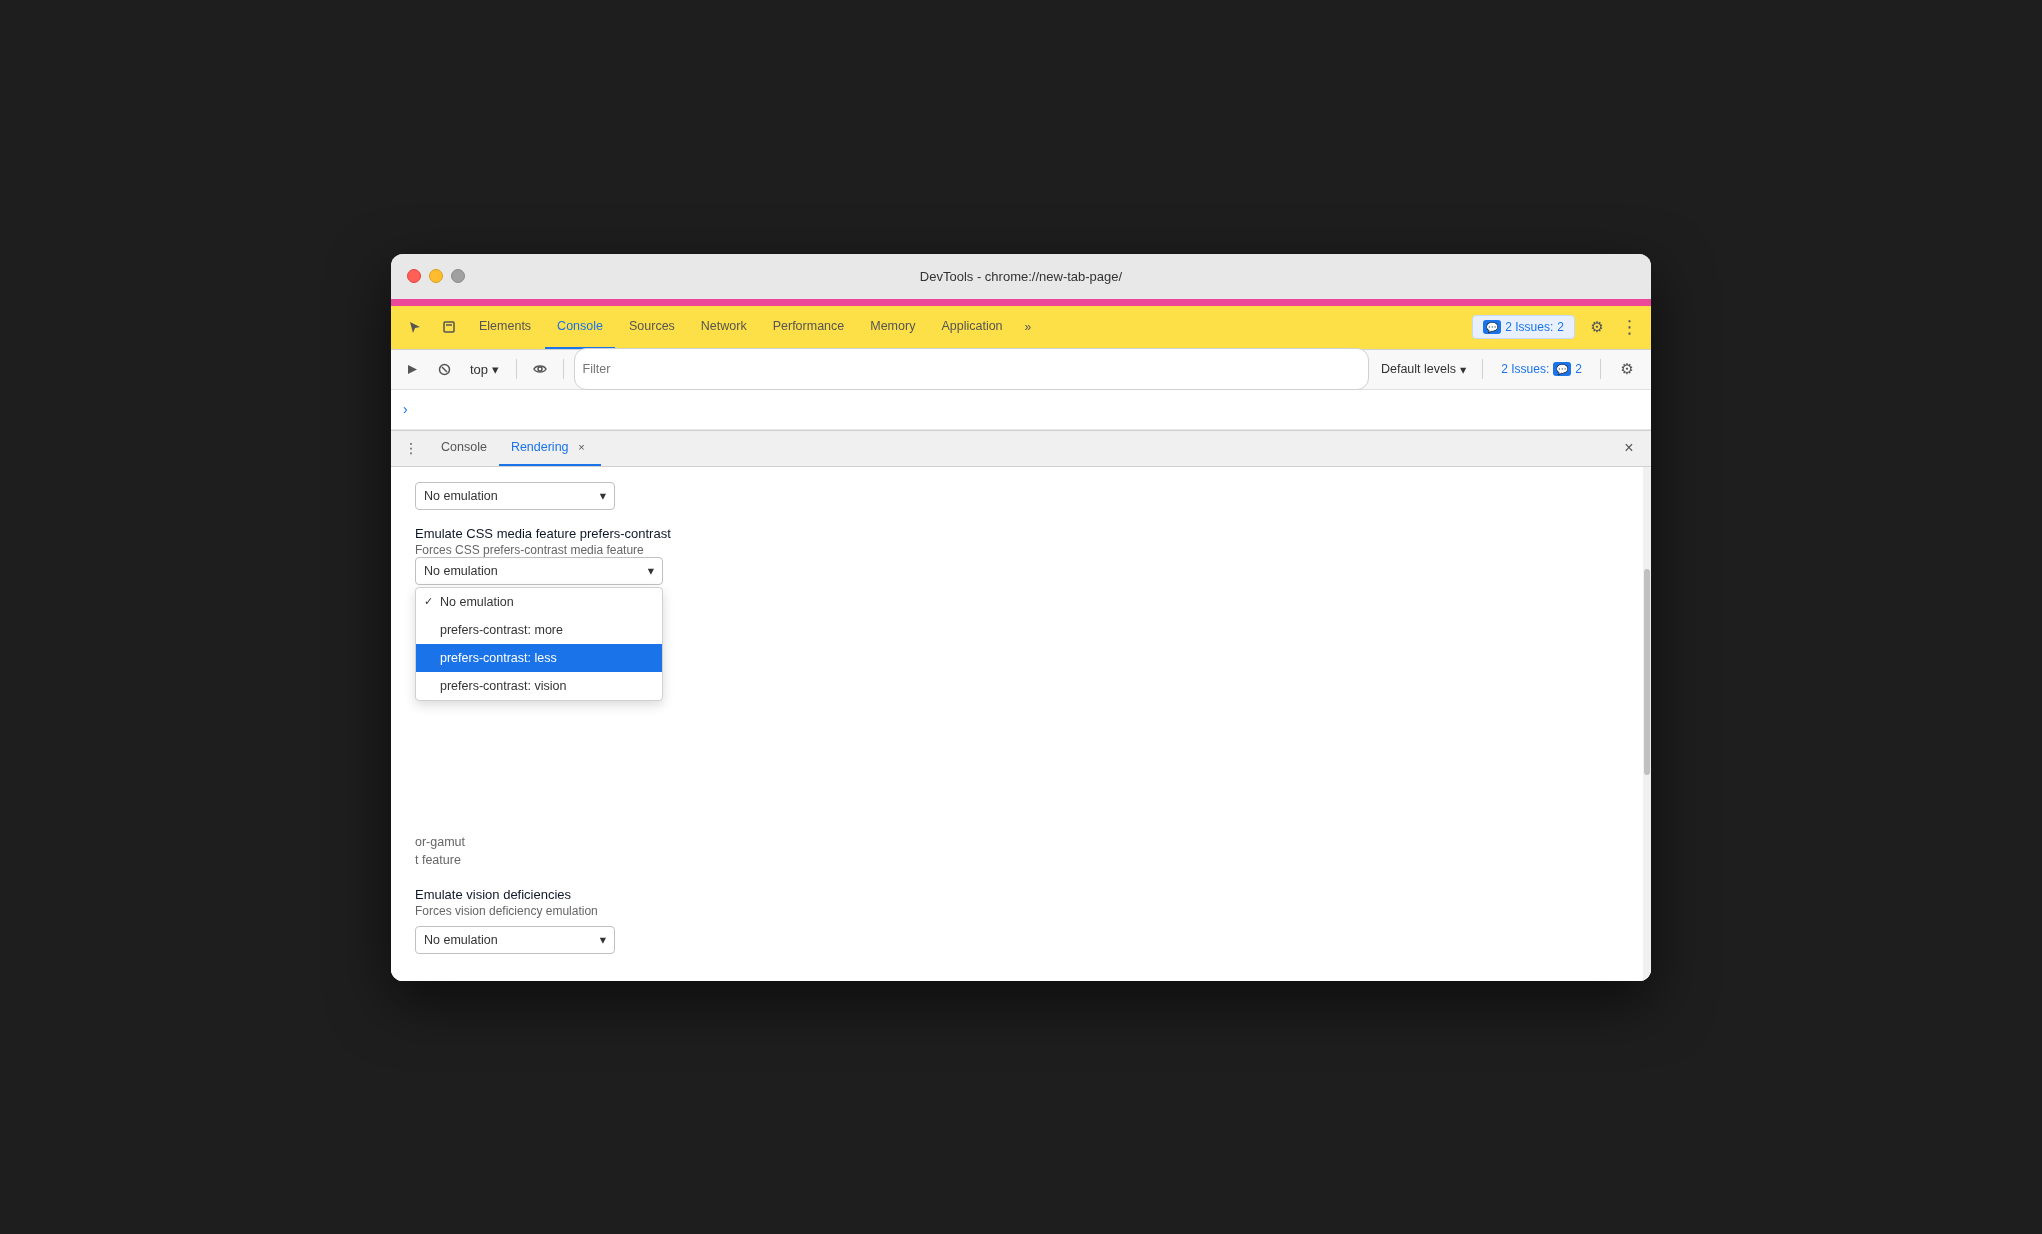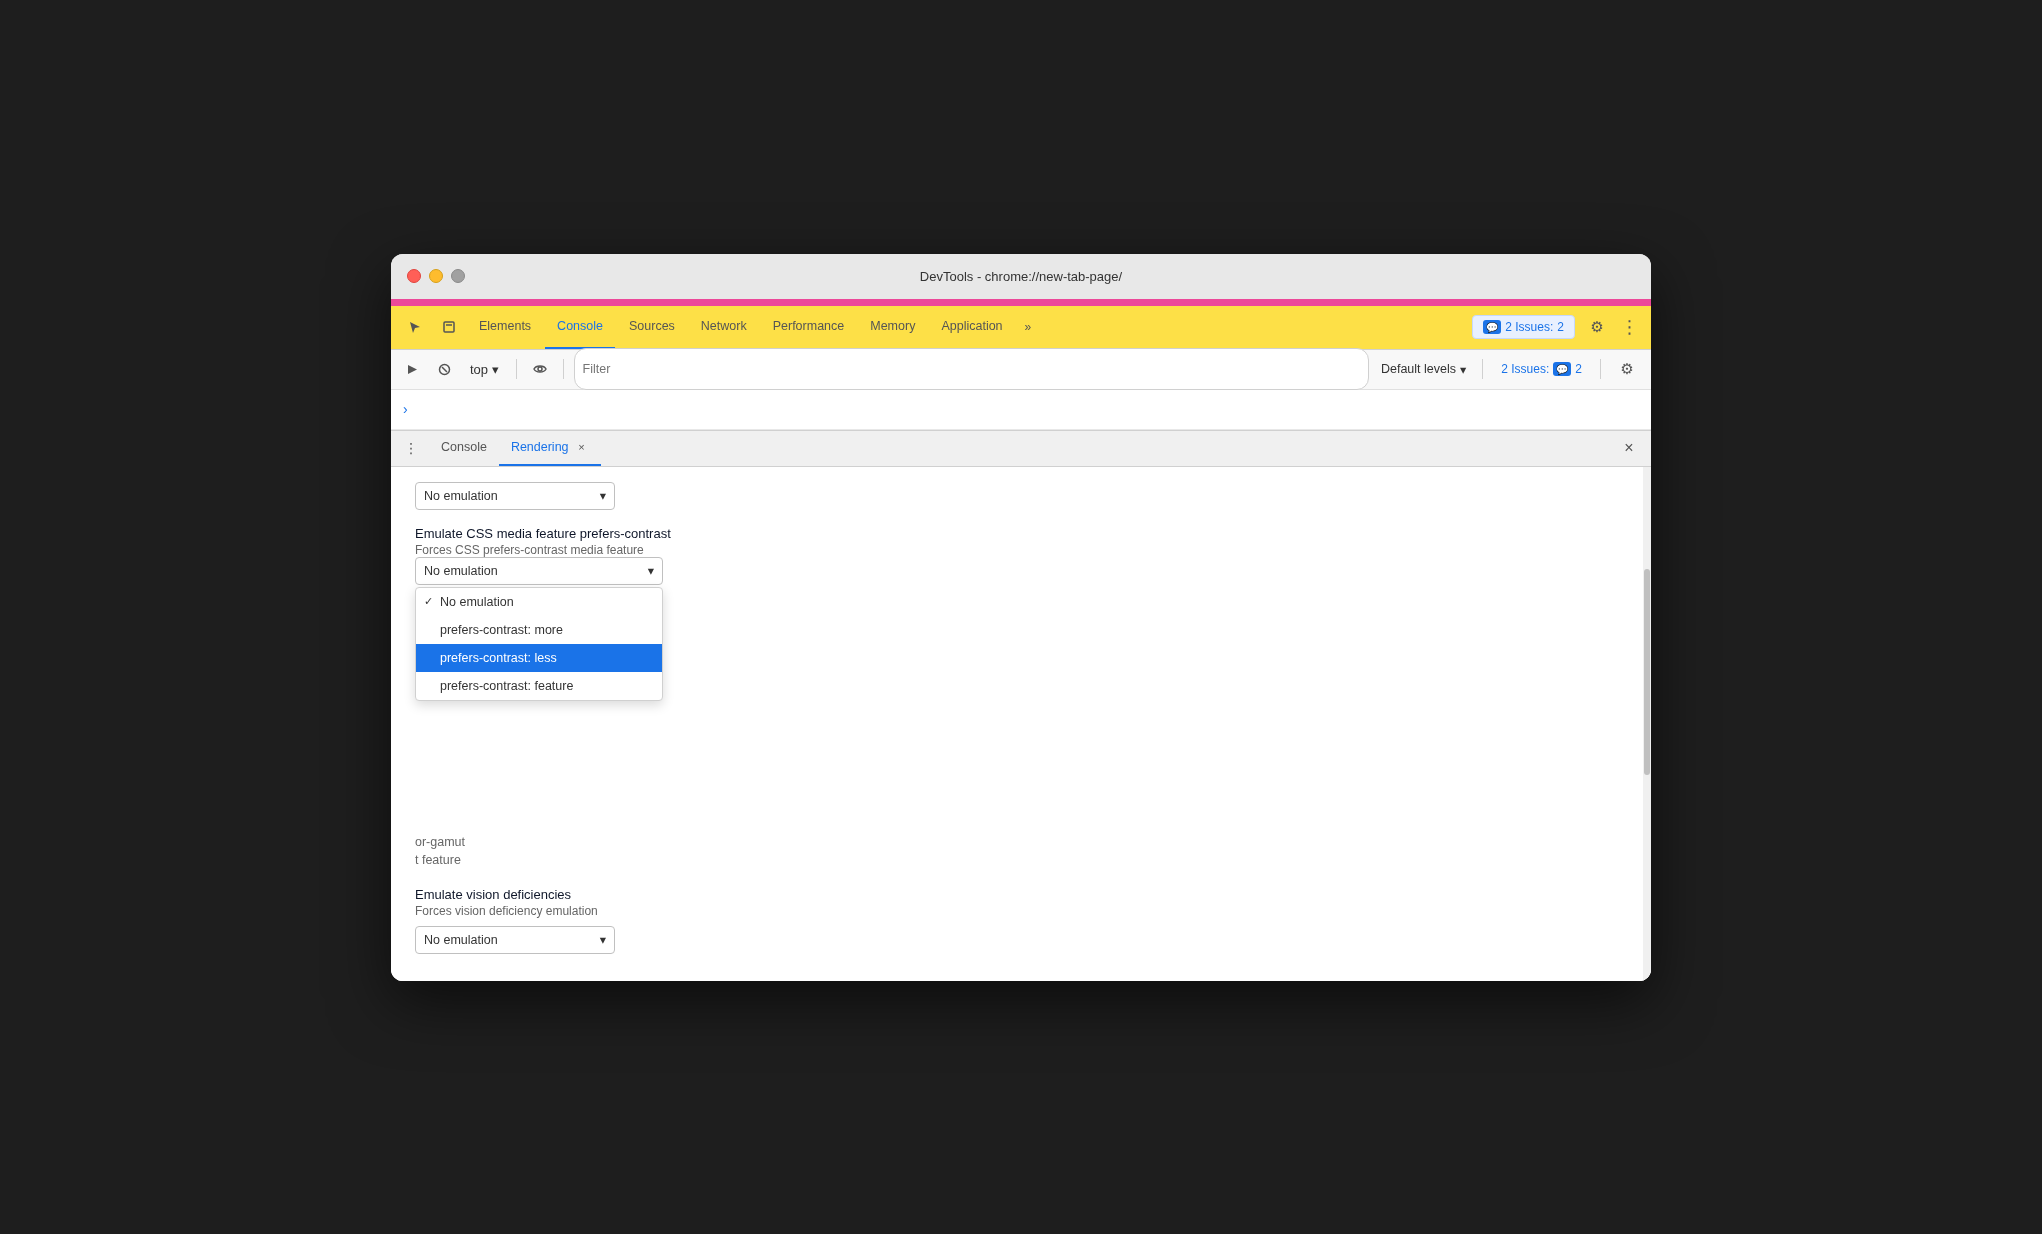--- a/index.html
+++ b/index.html
@@ -535,21 +535,21 @@
                   <span class="check">✓</span>
                   <span>No emulation</span>
                 </div>
                 <div class="dropdown-item">
                   <span>prefers-contrast: more</span>
                 </div>
                 <div class="dropdown-item selected">
                   <span>prefers-contrast: less</span>
                 </div>
                 <div class="dropdown-item">
-                  <span>prefers-contrast: feature</span>
+                  <span>prefers-contrast: vision</span>
                 </div>
               </div>
             </div>
           </div>
 
           <div style="margin-top: 250px;">
             <div class="background-text">
               <span>or-gamut</span>
             </div>
             <div class="background-text">

